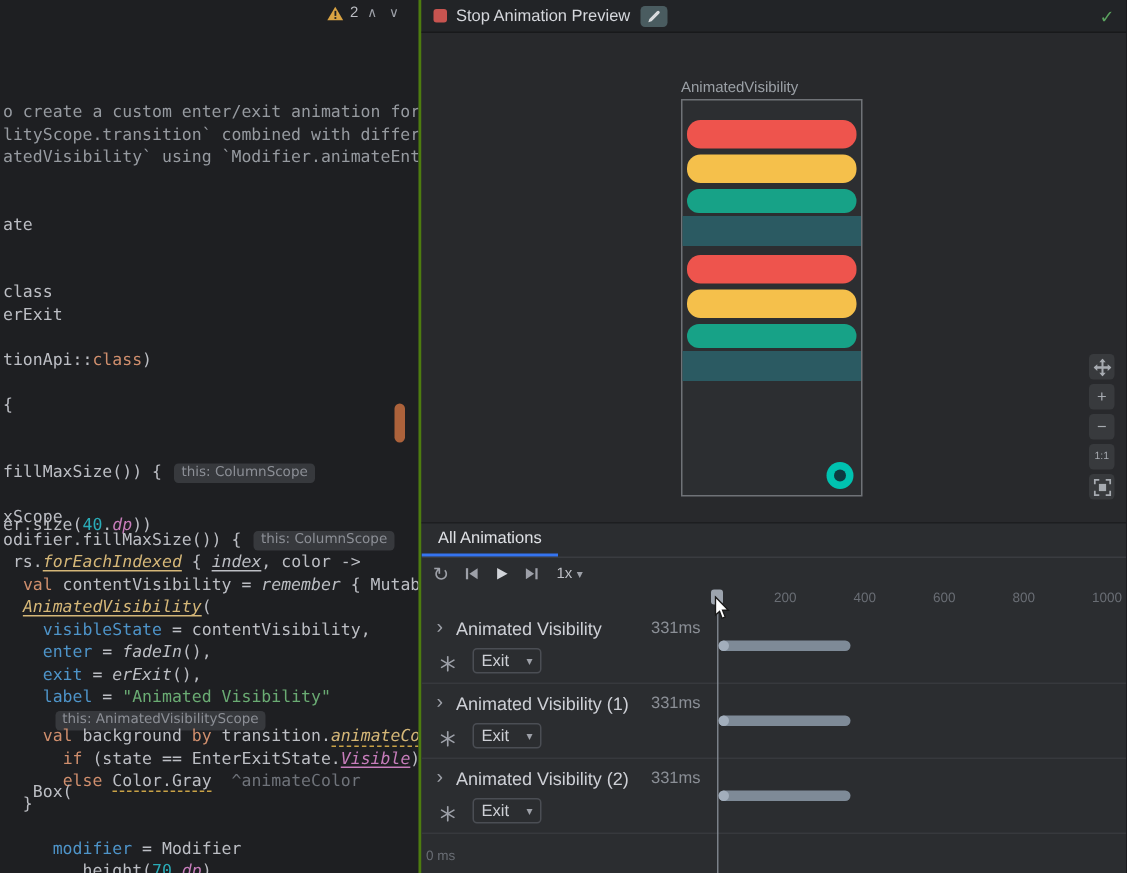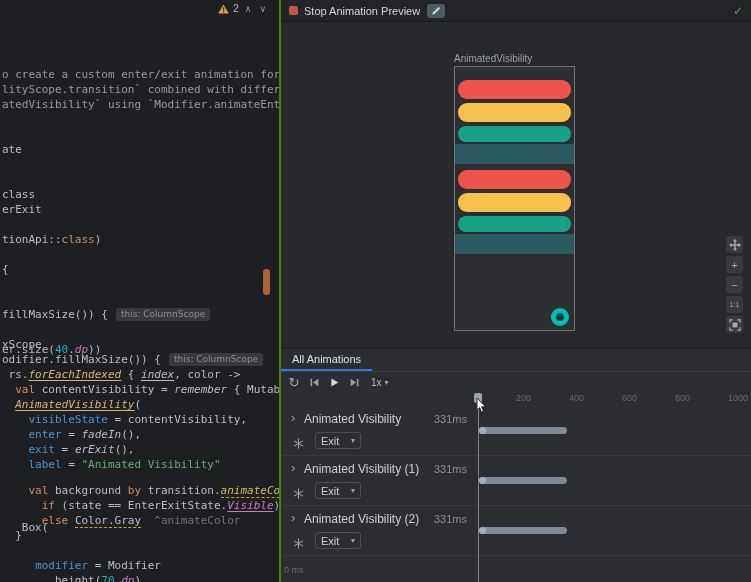--- a/index.html
+++ b/index.html
@@ -108,21 +108,21 @@
         <div class="cline" style="top: 342px; text-align: center;"><span class="tok-d">er.size(</span><span class="tok-num">40</span><span class="tok-d">.</span><span class="tok-prop">dp</span><span class="tok-d">))</span></div>
         <div class="cline" style="top: 337px;"><span class="tok-d">xScope</span></div>
         <div class="cline" style="top: 352px;"><span class="tok-d">odifier.fillMaxSize()) {</span><span class="inlay">this: ColumnScope</span></div>
         <div class="cline" style="top: 367px;"><span class="tok-d"> rs.</span><span class="tok-fnu">forEachIndexed</span><span class="tok-d"> { </span><span class="tok-itu">index</span><span class="tok-d">, color -&gt;</span></div>
         <div class="cline" style="top: 382px;"><span class="tok-d">  </span><span class="tok-kw">val</span><span class="tok-d"> contentVisibility = </span><span class="tok-it">remember</span><span class="tok-d"> { MutableTransitionS</span></div>
         <div class="cline" style="top: 397px;"><span class="tok-d">  </span><span class="tok-fnu">AnimatedVisibility</span><span class="tok-d">(</span></div>
         <div class="cline" style="top: 412px;"><span class="tok-d">    </span><span class="tok-named">visibleState</span><span class="tok-d"> = contentVisibility,</span></div>
         <div class="cline" style="top: 427px;"><span class="tok-d">    </span><span class="tok-named">enter</span><span class="tok-d"> = </span><span class="tok-it">fadeIn</span><span class="tok-d">(),</span></div>
         <div class="cline" style="top: 442px;"><span class="tok-d">    </span><span class="tok-named">exit</span><span class="tok-d"> = </span><span class="tok-it">erExit</span><span class="tok-d">(),</span></div>
         <div class="cline" style="top: 457px;"><span class="tok-d">    </span><span class="tok-named">label</span><span class="tok-d"> = </span><span class="tok-str">"Animated Visibility"</span></div>
-        <div class="cline" style="top: 472px;"><span class="tok-d">    </span></div>
+        <div class="cline" style="top: 472px;"><span class="tok-d">    </span><span class="inlay">this: AnimatedVisibilityScope</span></div>
         <div class="cline" style="top: 483px;"><span class="tok-d">    </span><span class="tok-kw">val</span><span class="tok-d"> background </span><span class="tok-kw">by</span><span class="tok-d"> transition.</span><span class="tok-fnw">animateColor</span></div>
         <div class="cline" style="top: 498px;"><span class="tok-d">      </span><span class="tok-kw">if</span><span class="tok-d"> (state == EnterExitState.</span><span class="tok-propu">Visible</span><span class="tok-d">) color</span></div>
         <div class="cline" style="top: 513px;"><span class="tok-d">      </span><span class="tok-kw">else</span><span class="tok-d"> </span><span class="tok-wd">Color.Gray</span><span class="tok-d">  </span><span class="tok-ghost">^animateColor</span></div>
         <div class="cline" style="top: 528px;"><span class="tok-d">  }</span></div>
         <div class="cline" style="top: 520px;"><span class="tok-d">   Box(</span></div>
         <div class="cline" style="top: 558px;"><span class="tok-d">     </span><span class="tok-named">modifier</span><span class="tok-d"> = Modifier</span></div>
         <div class="cline" style="top: 573px;"><span class="tok-d">       .height(</span><span class="tok-num">70</span><span class="tok-d">.</span><span class="tok-prop">dp</span><span class="tok-d">)</span></div>
       </div>
     <div class="ed-scroll-thumb"></div>
   </div>

